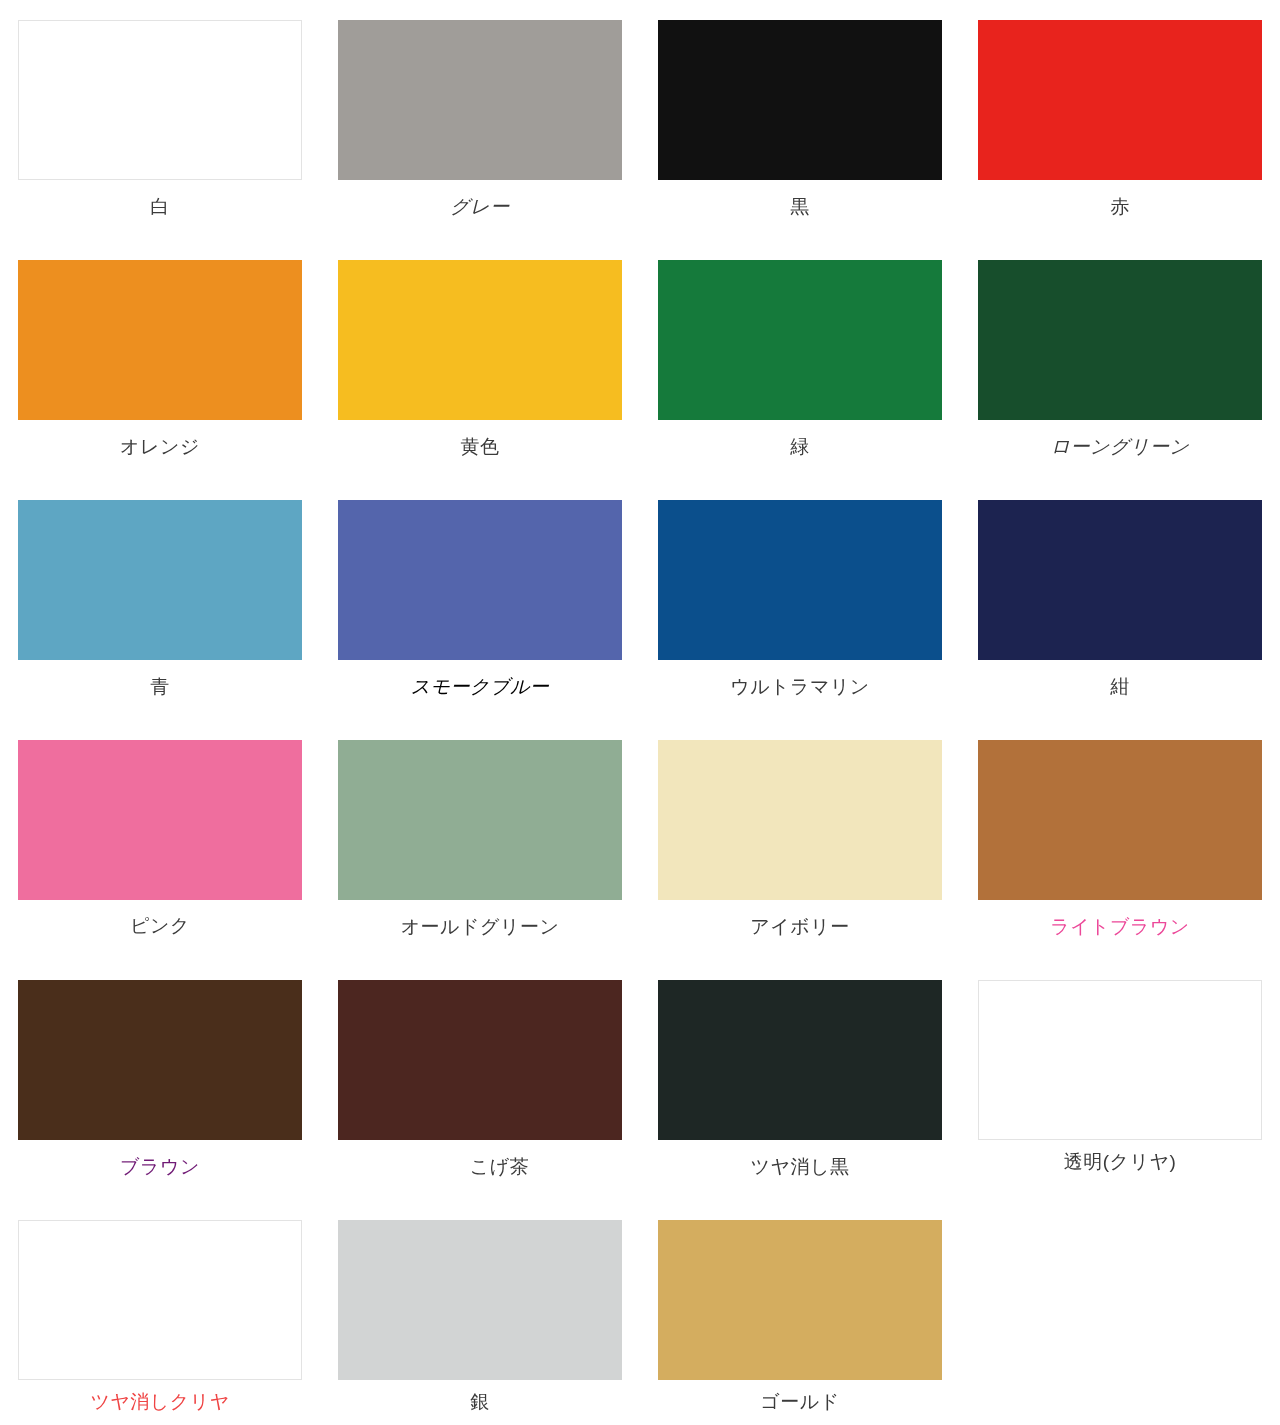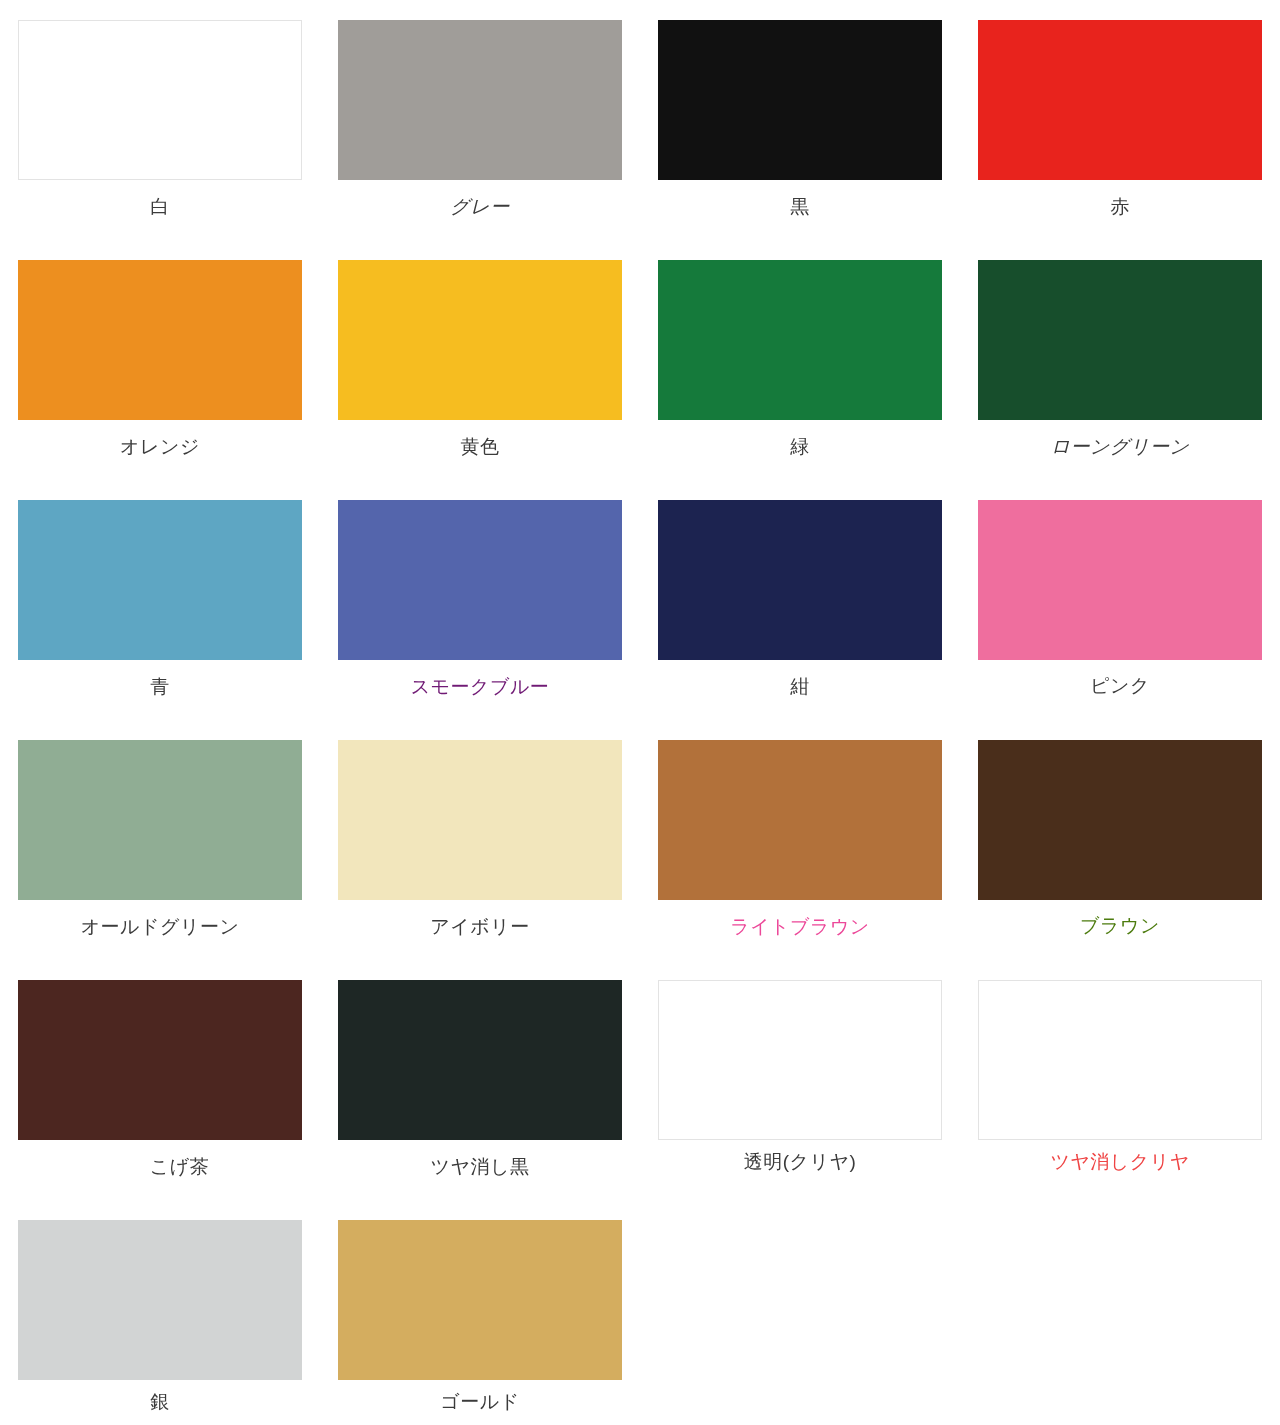--- a/index.html
+++ b/index.html
@@ -122,21 +122,27 @@
       <div class="swatch-cell row-3">
         <div class="swatch-chip-wrap">
           <div class="swatch-chip" style="background-color: rgb(94, 166, 195);"></div>
         </div>
         <div class="swatch-label" style="color: rgb(59, 59, 59);">青</div>
       </div>
       <div class="swatch-cell row-3">
         <div class="swatch-chip-wrap">
           <div class="swatch-chip" style="background-color: rgb(84, 101, 172);"></div>
         </div>
-        <div class="swatch-label" style="color: #701a75;">スモークブルー</div>
+        <div class="swatch-label" style="color: #000000; font-style: italic;">スモークブルー</div>
+      </div>
+      <div class="swatch-cell row-3">
+        <div class="swatch-chip-wrap">
+          <div class="swatch-chip" style="background-color: rgb(11, 79, 140);"></div>
+        </div>
+        <div class="swatch-label" style="color: rgb(59, 59, 59);">ウルトラマリン</div>
       </div>
       <div class="swatch-cell row-3">
         <div class="swatch-chip-wrap">
           <div class="swatch-chip" style="background-color: rgb(28, 35, 80);"></div>
         </div>
         <div class="swatch-label" style="color: rgb(59, 59, 59);">紺</div>
       </div>
       <div class="swatch-cell row-4">
         <div class="swatch-chip-wrap">
           <div class="swatch-chip" style="background-color: rgb(239, 110, 158);"></div>
@@ -158,21 +164,21 @@
       <div class="swatch-cell row-5">
         <div class="swatch-chip-wrap">
           <div class="swatch-chip" style="background-color: rgb(178, 113, 58);"></div>
         </div>
         <div class="swatch-label" style="color: #ec4899; text-align: center;">ライトブラウン</div>
       </div>
       <div class="swatch-cell row-5">
         <div class="swatch-chip-wrap">
           <div class="swatch-chip" style="background-color: rgb(74, 46, 27);"></div>
         </div>
-        <div class="swatch-label" style="color: #4d7c0f; font-family: Liberation Mono, monospace;">ブラウン</div>
+        <div class="swatch-label" style="color: #701a75;">ブラウン</div>
       </div>
       <div class="swatch-cell row-5">
         <div class="swatch-chip-wrap">
           <div class="swatch-chip" style="background-color: rgb(76, 38, 32);"></div>
         </div>
         <div class="swatch-label" style="color: rgb(59, 59, 59); margin-left: 39px;">こげ茶</div>
       </div>
       <div class="swatch-cell row-5">
         <div class="swatch-chip-wrap">
           <div class="swatch-chip" style="background-color: rgb(30, 39, 37);"></div>

